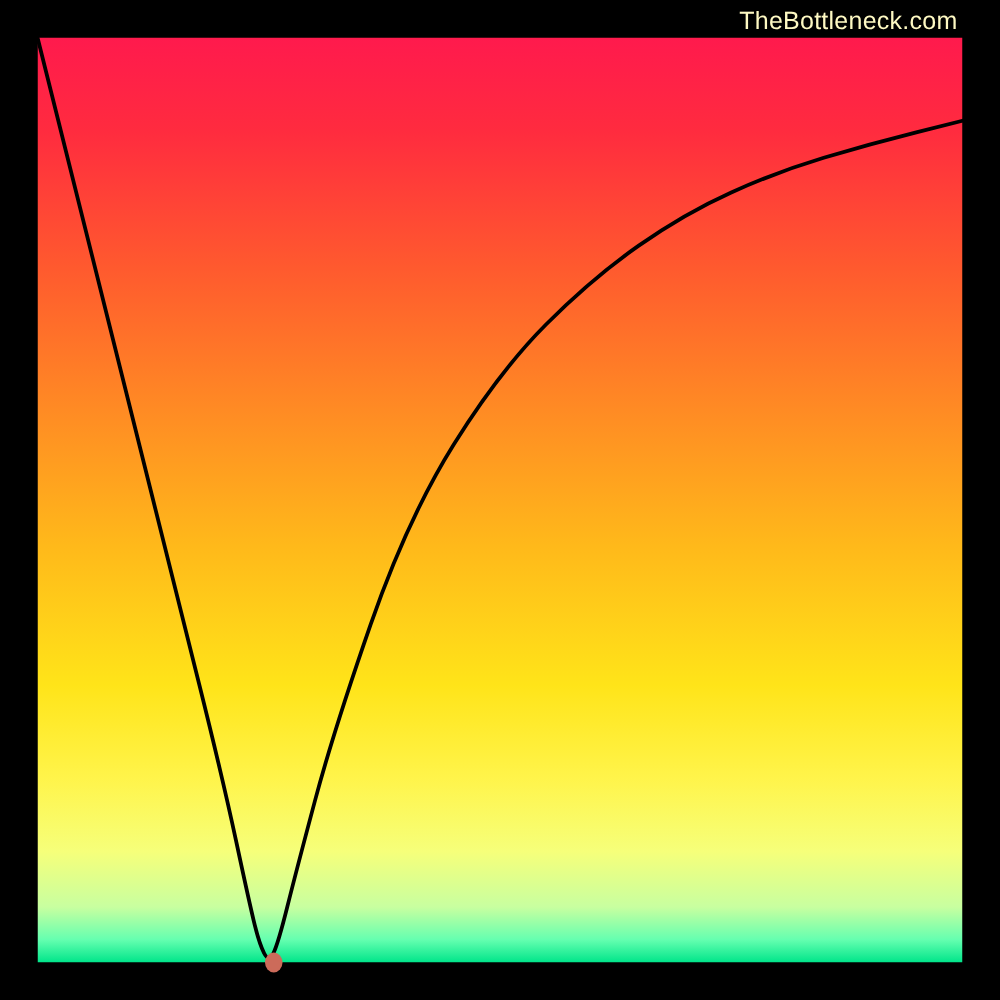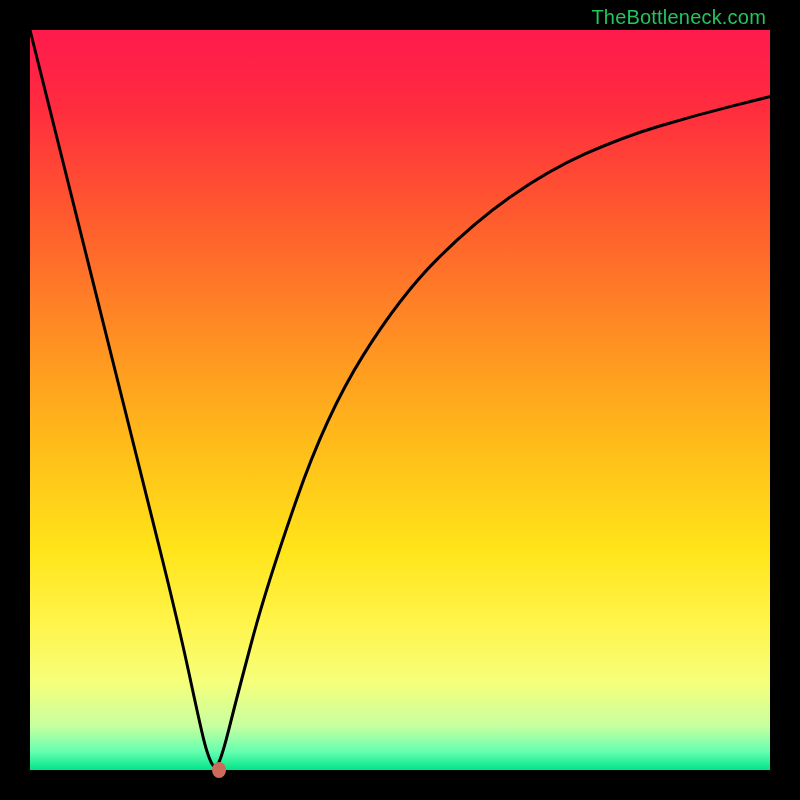--- a/index.html
+++ b/index.html
@@ -23,21 +23,21 @@
     position: absolute;
     left: 0;
     top: 0;
     width: 100%;
     height: 100%;
   }
   .watermark {
     position: absolute;
     top: 6px;
     right: 34px;
-    color: #22c55e;
+    color: #fef9c3;
     font-size: 20px;
     font-weight: 500;
     letter-spacing: 0.2px;
   }
   svg.curve {
     position: absolute;
     left: 0;
     top: 0;
     width: 100%;
     height: 100%;

